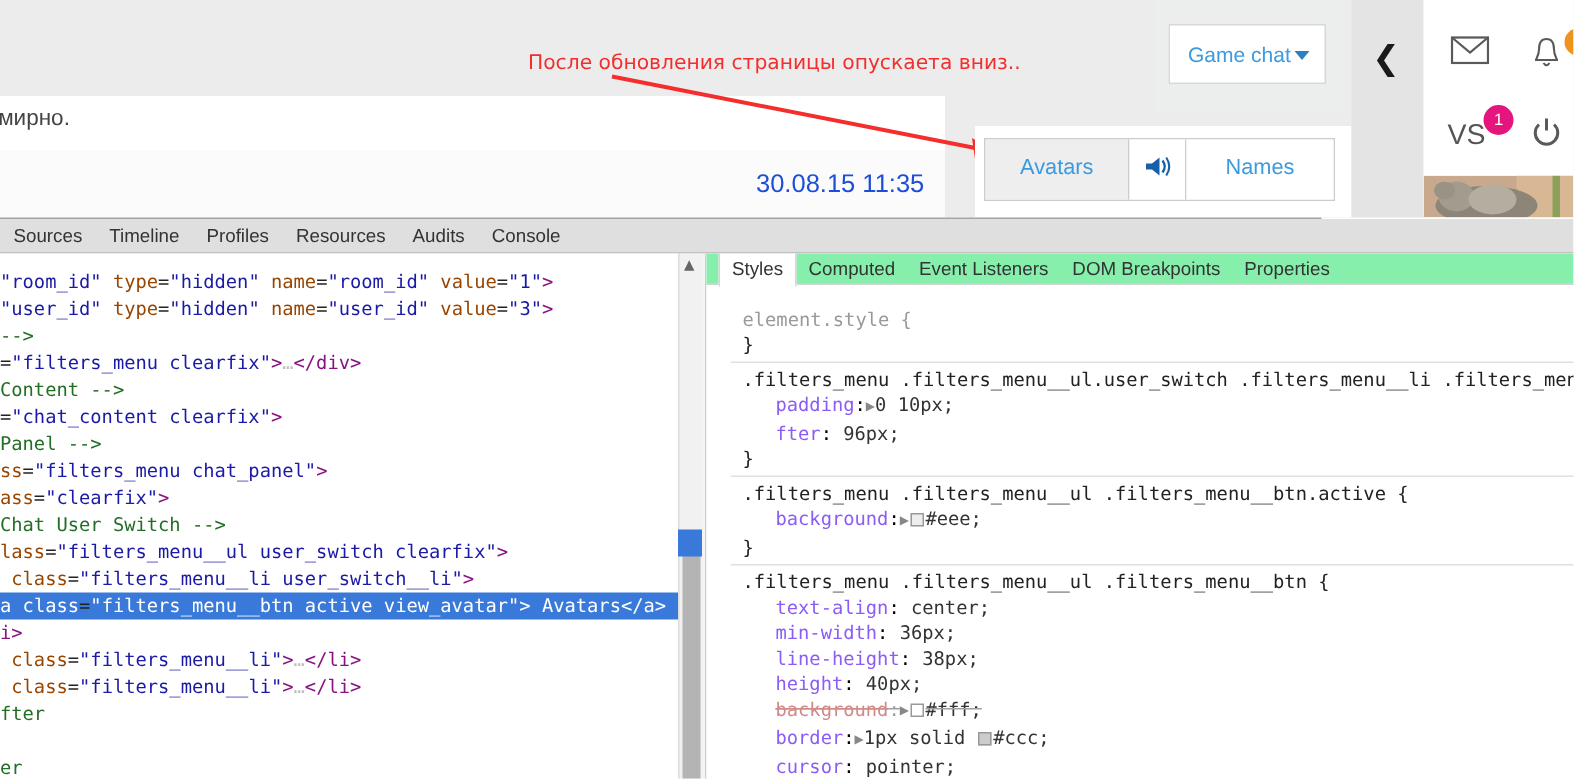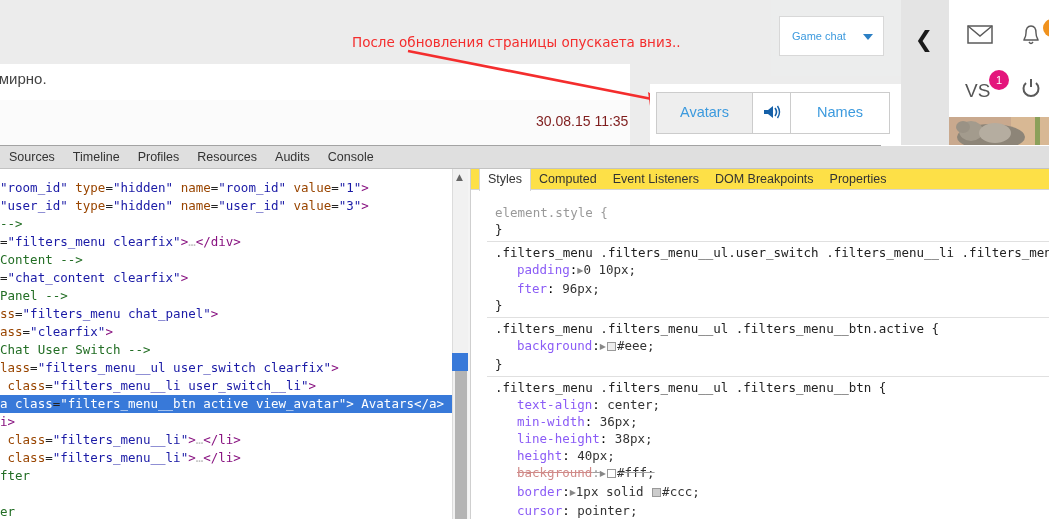--- a/index.html
+++ b/index.html
@@ -12,39 +12,39 @@
   }
   #screen { position: relative; width: 1049px; height: 519px; overflow: hidden; }
 
   
   .page-region { position: absolute; left: 0; top: 0; width: 1049px; height: 145px; background: #eceded; overflow: hidden; }
 
   .page-left { position: absolute; left: 0; top: 0; width: 901px; height: 145px; background: #ececec; }
   .msg-strip { position: absolute; left: 0; top: 64px; width: 630px; height: 36px; background: #ffffff; }
   .msg-text { position: absolute; left: -22px; top: 70px; font-size: 15px; color: #444; white-space: nowrap; letter-spacing: 0px; }
   .ts-strip { position: absolute; left: 0; top: 100px; width: 630px; height: 45px; background: #fbfbfb; }
-  .ts-text { position: absolute; left: 536px; top: 113px; font-size: 14px; color: #7f1d1d; white-space: nowrap; }
+  .ts-text { position: absolute; left: 504px; top: 113px; font-size: 17px; color: #1d4ed8; white-space: nowrap; }
 
   .annot { position: absolute; left: 352px; top: 34px; font-size: 13.5px; color: #f42d2d; white-space: nowrap; font-family: "DejaVu Sans", sans-serif; }
   .arrow-svg { position: absolute; left: 400px; top: 45px; }
 
   
   .ctrl-wrap { position: absolute; left: 650px; top: 84px; width: 251px; height: 61px; background: #ffffff; }
   .ctrl-group { position: absolute; left: 6px; top: 8px; display: flex; border: 1px solid #ccc; background: #fff; }
   .ctrl-btn { min-width: 36px; height: 40px; line-height: 38px; padding: 0 10px; text-align: center;
               border-right: 1px solid #ccc; background: #fff; color: #3c9ade; font-size: 14.5px; cursor: pointer; }
   .ctrl-btn:last-child { border-right: none; }
   .ctrl-btn.avatars { width: 96px; background: #eeeeee; }
   .ctrl-btn.sound { width: 38px; padding: 0; color: #1560a8; }
   .ctrl-btn.names { width: 98px; }
 
   
   .gamechat-zone { position: absolute; left: 771px; top: 0; width: 130px; height: 76px; background: #eceded; }
   .gamechat { position: absolute; left: 779px; top: 16px; width: 105px; height: 40px; border: 1px solid #d8d8d8;
-              background: #fff; color: #3c9ade; font-size: 11px; line-height: 38px; padding-left: 12px; cursor: pointer; }
+              background: #fff; color: #3c9ade; font-size: 14px; line-height: 38px; padding-left: 12px; cursor: pointer; }
   .gc-caret { position: absolute; right: 10px; top: 17px; width: 0; height: 0;
               border-left: 5px solid transparent; border-right: 5px solid transparent; border-top: 6px solid #2b7fc4; }
 
   .collapse-zone { position: absolute; left: 901px; top: 0; width: 48px; height: 145px; background: #e4e4e4; }
   .collapse-btn { position: absolute; left: 911px; top: 27px; width: 26px; height: 26px; cursor: pointer;
                   color: #1a1a1a; font-size: 22px; line-height: 26px; text-align: center; font-family: "DejaVu Sans", sans-serif; }
 
   
   .right-rail { position: absolute; left: 949px; top: 0; width: 100px; height: 145px; background: #fff; }
   .rr-icons { position: absolute; left: 0; top: 12px; width: 100px; height: 50px; }
@@ -82,21 +82,21 @@
 
   .dom-scroll { position: absolute; left: 452px; top: 23px; width: 16px; height: 351px; background: #f1f1f1;
                 border-left: 1px solid #dcdcdc; }
   .dom-scroll-up { position: absolute; left: 3px; top: 3px; font-size: 9px; color: #666; font-family: "DejaVu Sans", sans-serif; }
   .dom-scroll-thumb { position: absolute; left: 2px; top: 195px; width: 12px; height: 175px; background: #b4b4b4; }
   .dom-gutter { position: absolute; left: 468px; top: 23px; width: 3px; height: 351px; background: #f4f4f4; border-right:1px solid #cfcfcf;}
   .sel-edge { position: absolute; left: 452px; top: 207px; width: 16px; height: 18px; background: #3879d9; }
 
   
   .styles-panel { position: absolute; left: 471px; top: 23px; width: 578px; height: 351px; background: #fff; }
-  .st-tabs { height: 21px; background: #fde047; border-bottom: 1px solid #d5d5d5; padding-left: 8px; }
+  .st-tabs { height: 21px; background: #86efac; border-bottom: 1px solid #d5d5d5; padding-left: 8px; }
   .st-tab { float: left; padding: 0 8px; height: 21px; line-height: 21px; font-size: 12.5px; color: #333; cursor: pointer; }
   .st-tab.active { background: #fff; border-left: 1px solid #d5d5d5; border-right: 1px solid #d5d5d5; height: 22px; }
   .st-body { position: absolute; left: 16px; top: 21px; width: 578px; height: 330px; overflow: hidden;
              font-family: "DejaVu Sans Mono", monospace; font-size: 12.5px; margin-top: 12px; }
   .rule { border-bottom: 1px solid #e0e0e0; padding: 2px 0 3px 8px; position: relative; }
   .rule .sel-line { white-space: nowrap; color: #222; line-height: 17px; }
   .rule .sel-line.grey { color: #999; }
   .decl { line-height: 17px; white-space: nowrap; padding-left: 22px; }
   .prop { color: #8b5cf6; }
   .val { color: #333; }

